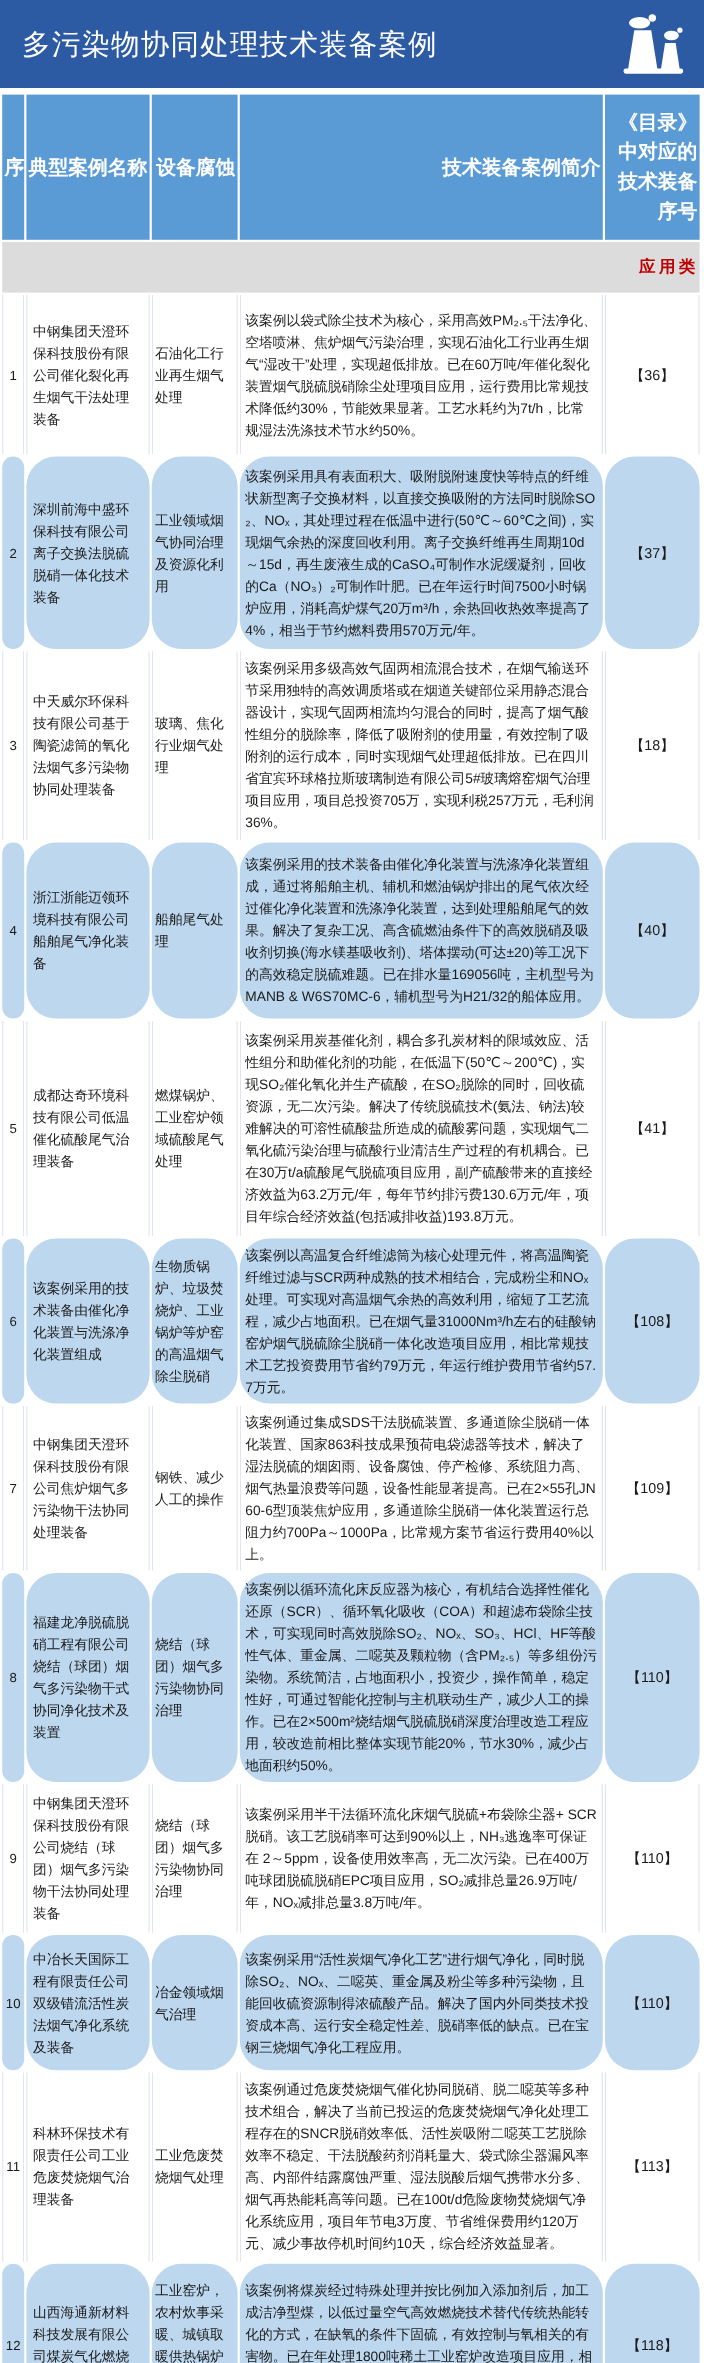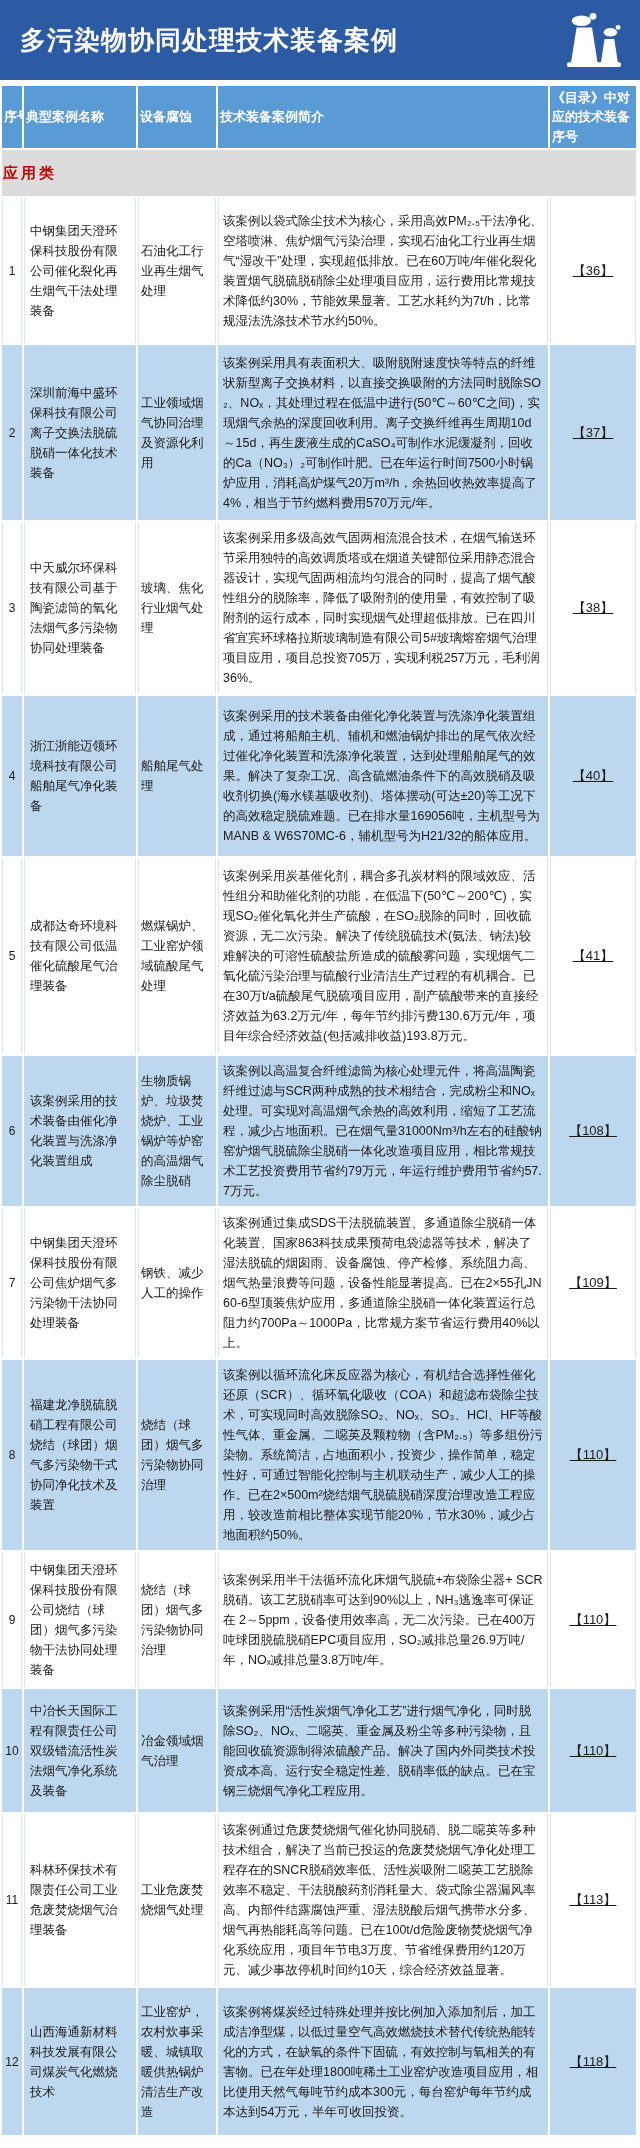--- a/index.html
+++ b/index.html
@@ -15,69 +15,69 @@
     background:#2d5ba3;
     display:flex;
     align-items:center;
     padding:0 16px 0 20px;
     box-sizing:border-box;
   }
   .banner h1{
     margin:0;
     font-size:26px;
     line-height:1;
-    font-weight:bold;
+    font-weight:normal;
     color:#ffffff;
     letter-spacing:1px;
   }
   .banner .icon{margin-left:auto;display:flex;align-items:flex-end;}
   .gap{height:4px;background:#ffffff;}
   
   table{
     width:638px;
     table-layout:fixed;
     border-collapse:separate;
     border-spacing:2px;
     background:#ffffff;
   }
   th{
     background:#5b9bd5;
     color:#ffffff;
-    font-size:13px;
+    font-size:18px;
     font-weight:bold;
-    text-align:left;
+    text-align:right;
     vertical-align:middle;
     height:62px;
-    padding:0 2px;
+    padding:12px 2px;
     line-height:1.5;
   }
   tr.section td{
     background:#dcdcdc;
     color:#c00000;
     font-weight:bold;
     font-size:15px;
-    text-align:left;
+    text-align:right;
     vertical-align:middle;
     height:44px;
     letter-spacing:3px;
   }
   td{
     vertical-align:middle;
     font-size:12.5px;
     line-height:20px;
     word-break:break-all;
   }
   td.no{text-align:center;padding:0;font-size:12px;}
   td.name{padding:3px 16px 3px 6px;}
   td.scope{padding:3px 1px 3px 3px;}
   td.intro{padding:5px 5px;}
-  td.ref{text-align:center;font-size:13px;padding:0;white-space:nowrap;text-decoration:underline;}
+  td.ref{text-align:center;font-size:13px;padding:0;white-space:nowrap;}
   tr.w td{background:#ffffff;box-shadow:inset -1px 0 0 #dde4ee, inset 1px 0 0 #dde4ee;}
   tr.w td.intro{box-shadow:inset -1px 0 0 #dde4ee, inset 1px 0 0 #dde4ee;}
-  tr.b td{background:#bdd7ee;box-shadow:none;}
+  tr.b td{background:#bdd7ee;box-shadow:none;border-radius:27px;}
   th.hno{overflow:hidden;white-space:nowrap;}
 </style>
 </head>
 <body>
 
 <div class="banner">
   <h1>多污染物协同处理技术装备案例</h1>
   <span class="icon">
     <svg width="62" height="56" viewBox="0 0 64 58" aria-hidden="true">
       <g fill="#ffffff">
@@ -128,21 +128,21 @@
       <td class="name">深圳前海中盛环保科技有限公司离子交换法脱硫脱硝一体化技术装备</td>
       <td class="scope">工业领域烟气协同治理及资源化利用</td>
       <td class="intro">该案例采用具有表面积大、吸附脱附速度快等特点的纤维状新型离子交换材料，以直接交换吸附的方法同时脱除SO₂、NOₓ，其处理过程在低温中进行(50℃～60℃之间)，实现烟气余热的深度回收利用。离子交换纤维再生周期10d～15d，再生废液生成的CaSO₄可制作水泥缓凝剂，回收的Ca（NO₃）₂可制作叶肥。已在年运行时间7500小时锅炉应用，消耗高炉煤气20万m³/h，余热回收热效率提高了4%，相当于节约燃料费用570万元/年。</td>
       <td class="ref">【37】</td>
     </tr>
     <tr class="w" style="height:172px">
       <td class="no">3</td>
       <td class="name">中天威尔环保科技有限公司基于陶瓷滤筒的氧化法烟气多污染物协同处理装备</td>
       <td class="scope">玻璃、焦化行业烟气处理</td>
       <td class="intro">该案例采用多级高效气固两相流混合技术，在烟气输送环节采用独特的高效调质塔或在烟道关键部位采用静态混合器设计，实现气固两相流均匀混合的同时，提高了烟气酸性组分的脱除率，降低了吸附剂的使用量，有效控制了吸附剂的运行成本，同时实现烟气处理超低排放。已在四川省宜宾环球格拉斯玻璃制造有限公司5#玻璃熔窑烟气治理项目应用，项目总投资705万，实现利税257万元，毛利润36%。</td>
-      <td class="ref">【38】</td>
+      <td class="ref">【18】</td>
     </tr>
     <tr class="b" style="height:160px">
       <td class="no">4</td>
       <td class="name">浙江浙能迈领环境科技有限公司船舶尾气净化装备</td>
       <td class="scope">船舶尾气处理</td>
       <td class="intro">该案例采用的技术装备由催化净化装置与洗涤净化装置组成，通过将船舶主机、辅机和燃油锅炉排出的尾气依次经过催化净化装置和洗涤净化装置，达到处理船舶尾气的效果。解决了复杂工况、高含硫燃油条件下的高效脱硝及吸收剂切换(海水镁基吸收剂)、塔体摆动(可达±20)等工况下的高效稳定脱硫难题。已在排水量169056吨，主机型号为MANB &amp; W6S70MC-6，辅机型号为H21/32的船体应用。</td>
       <td class="ref">【40】</td>
     </tr>
     <tr class="w" style="height:196px">
       <td class="no">5</td>

